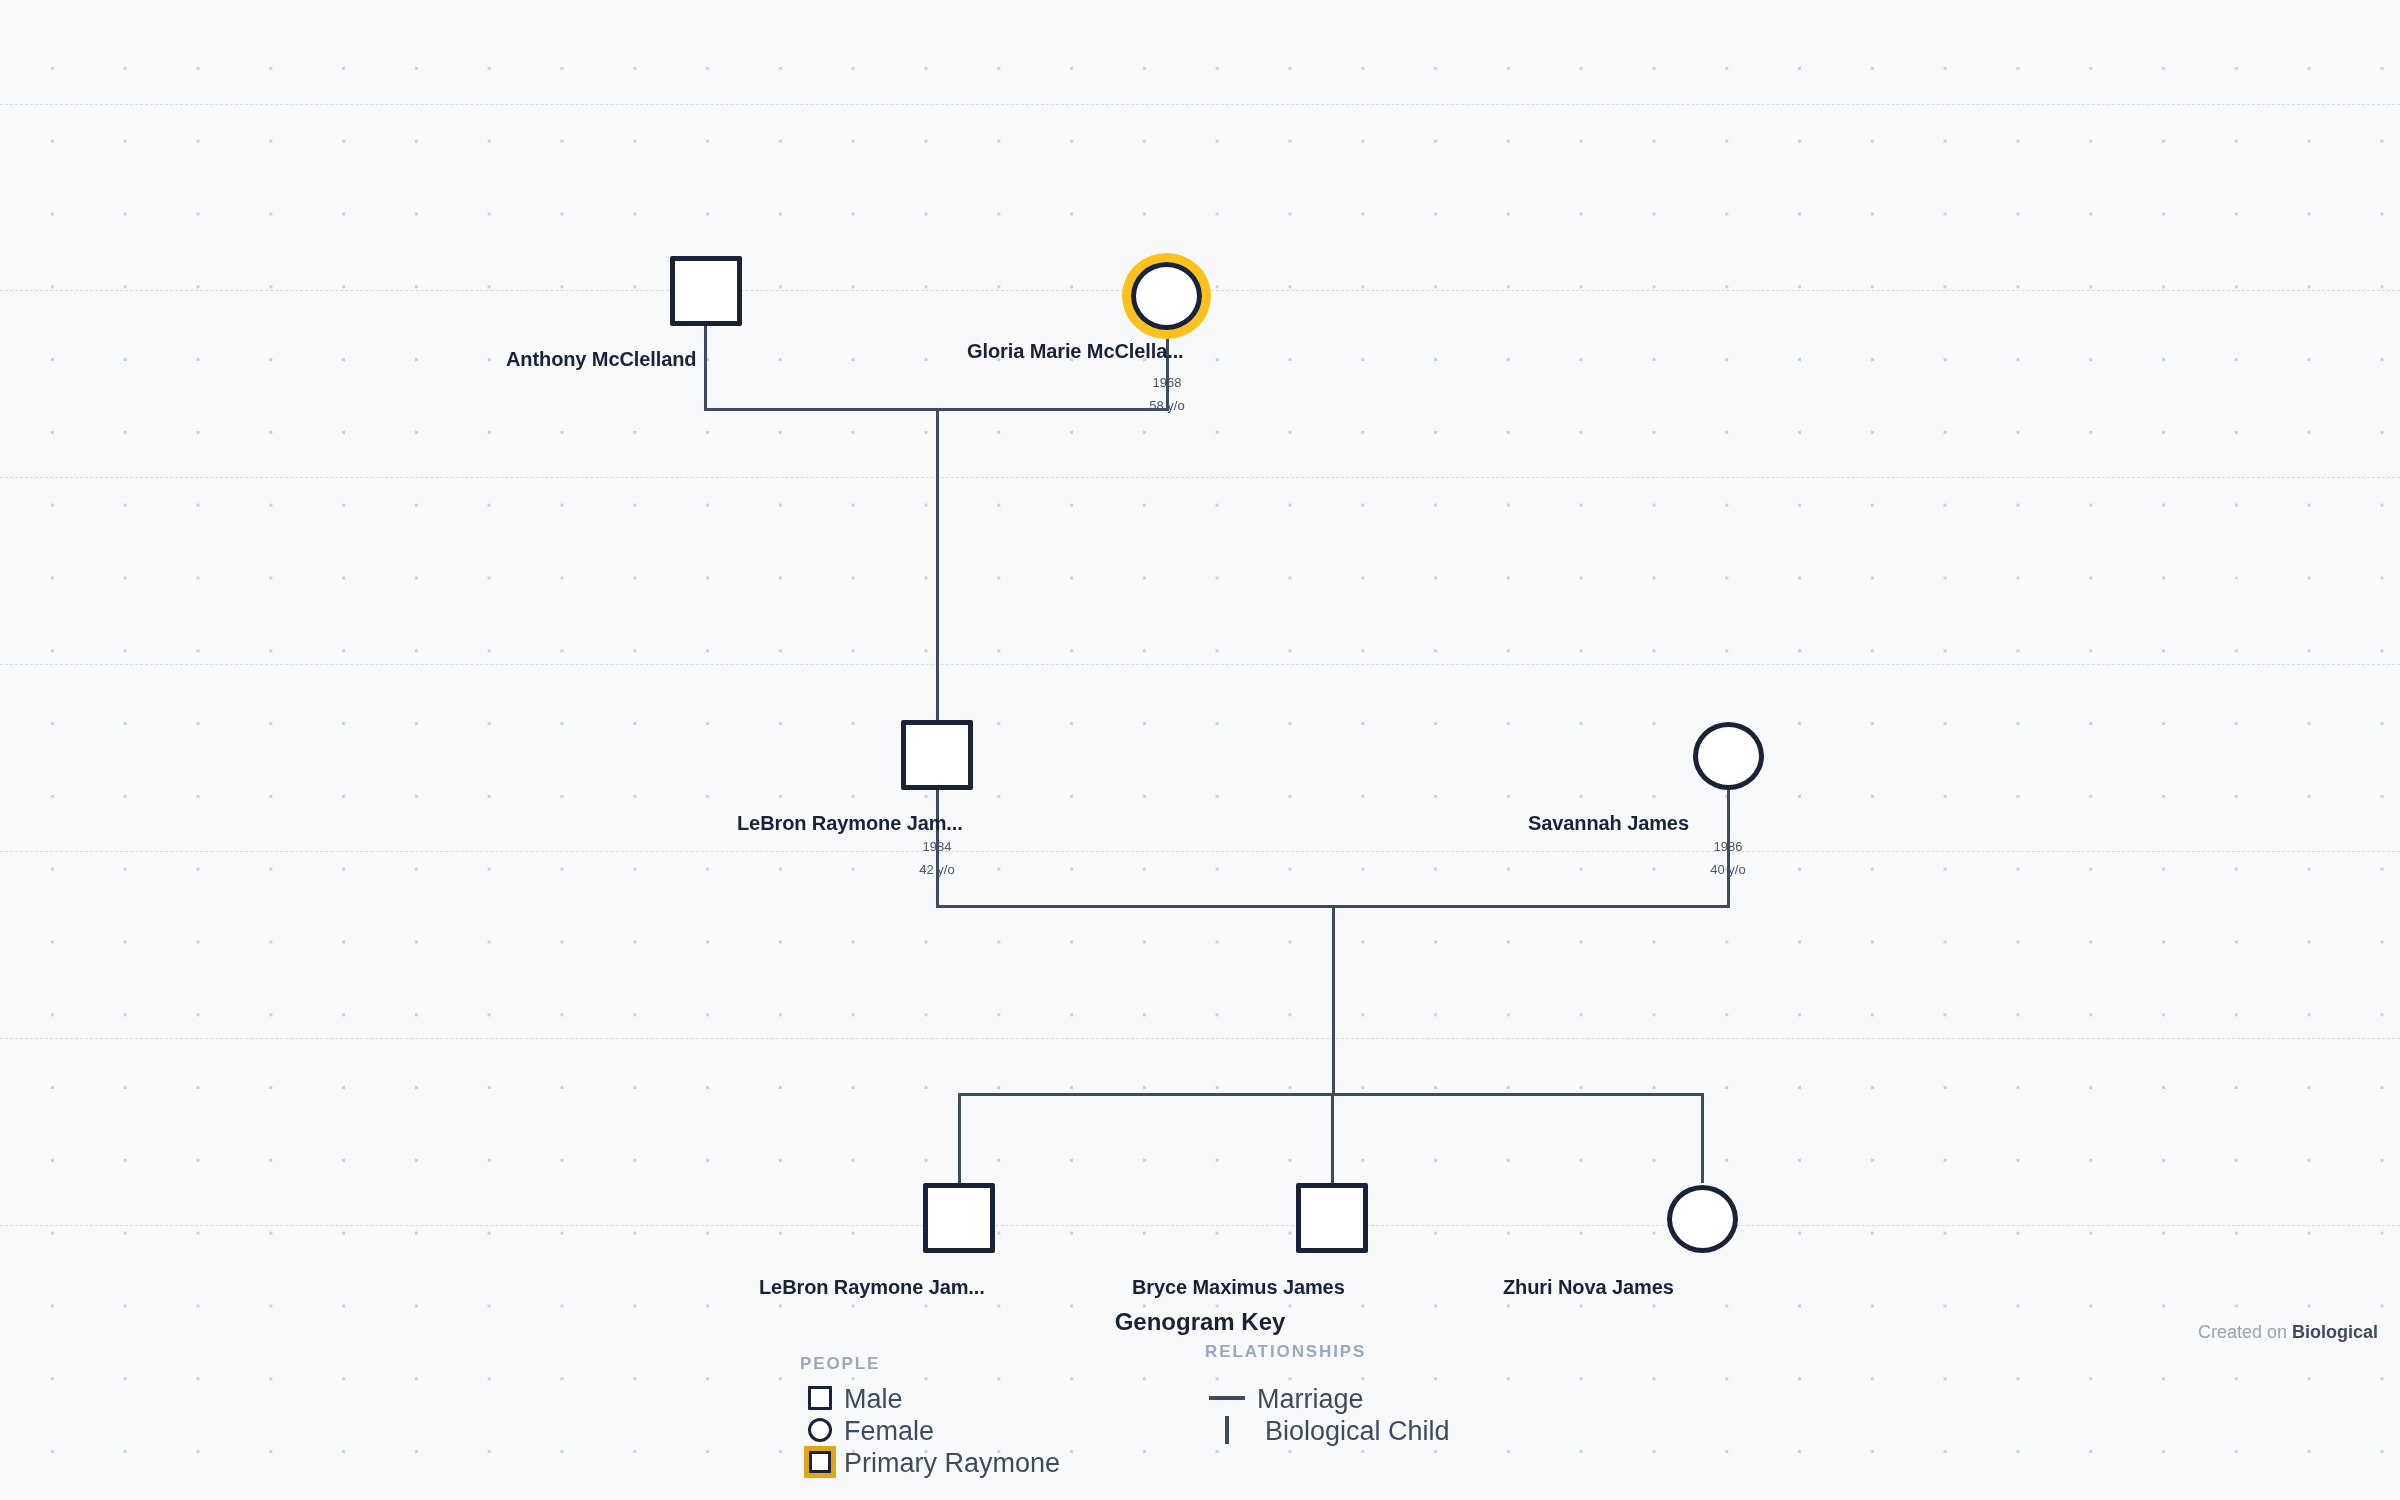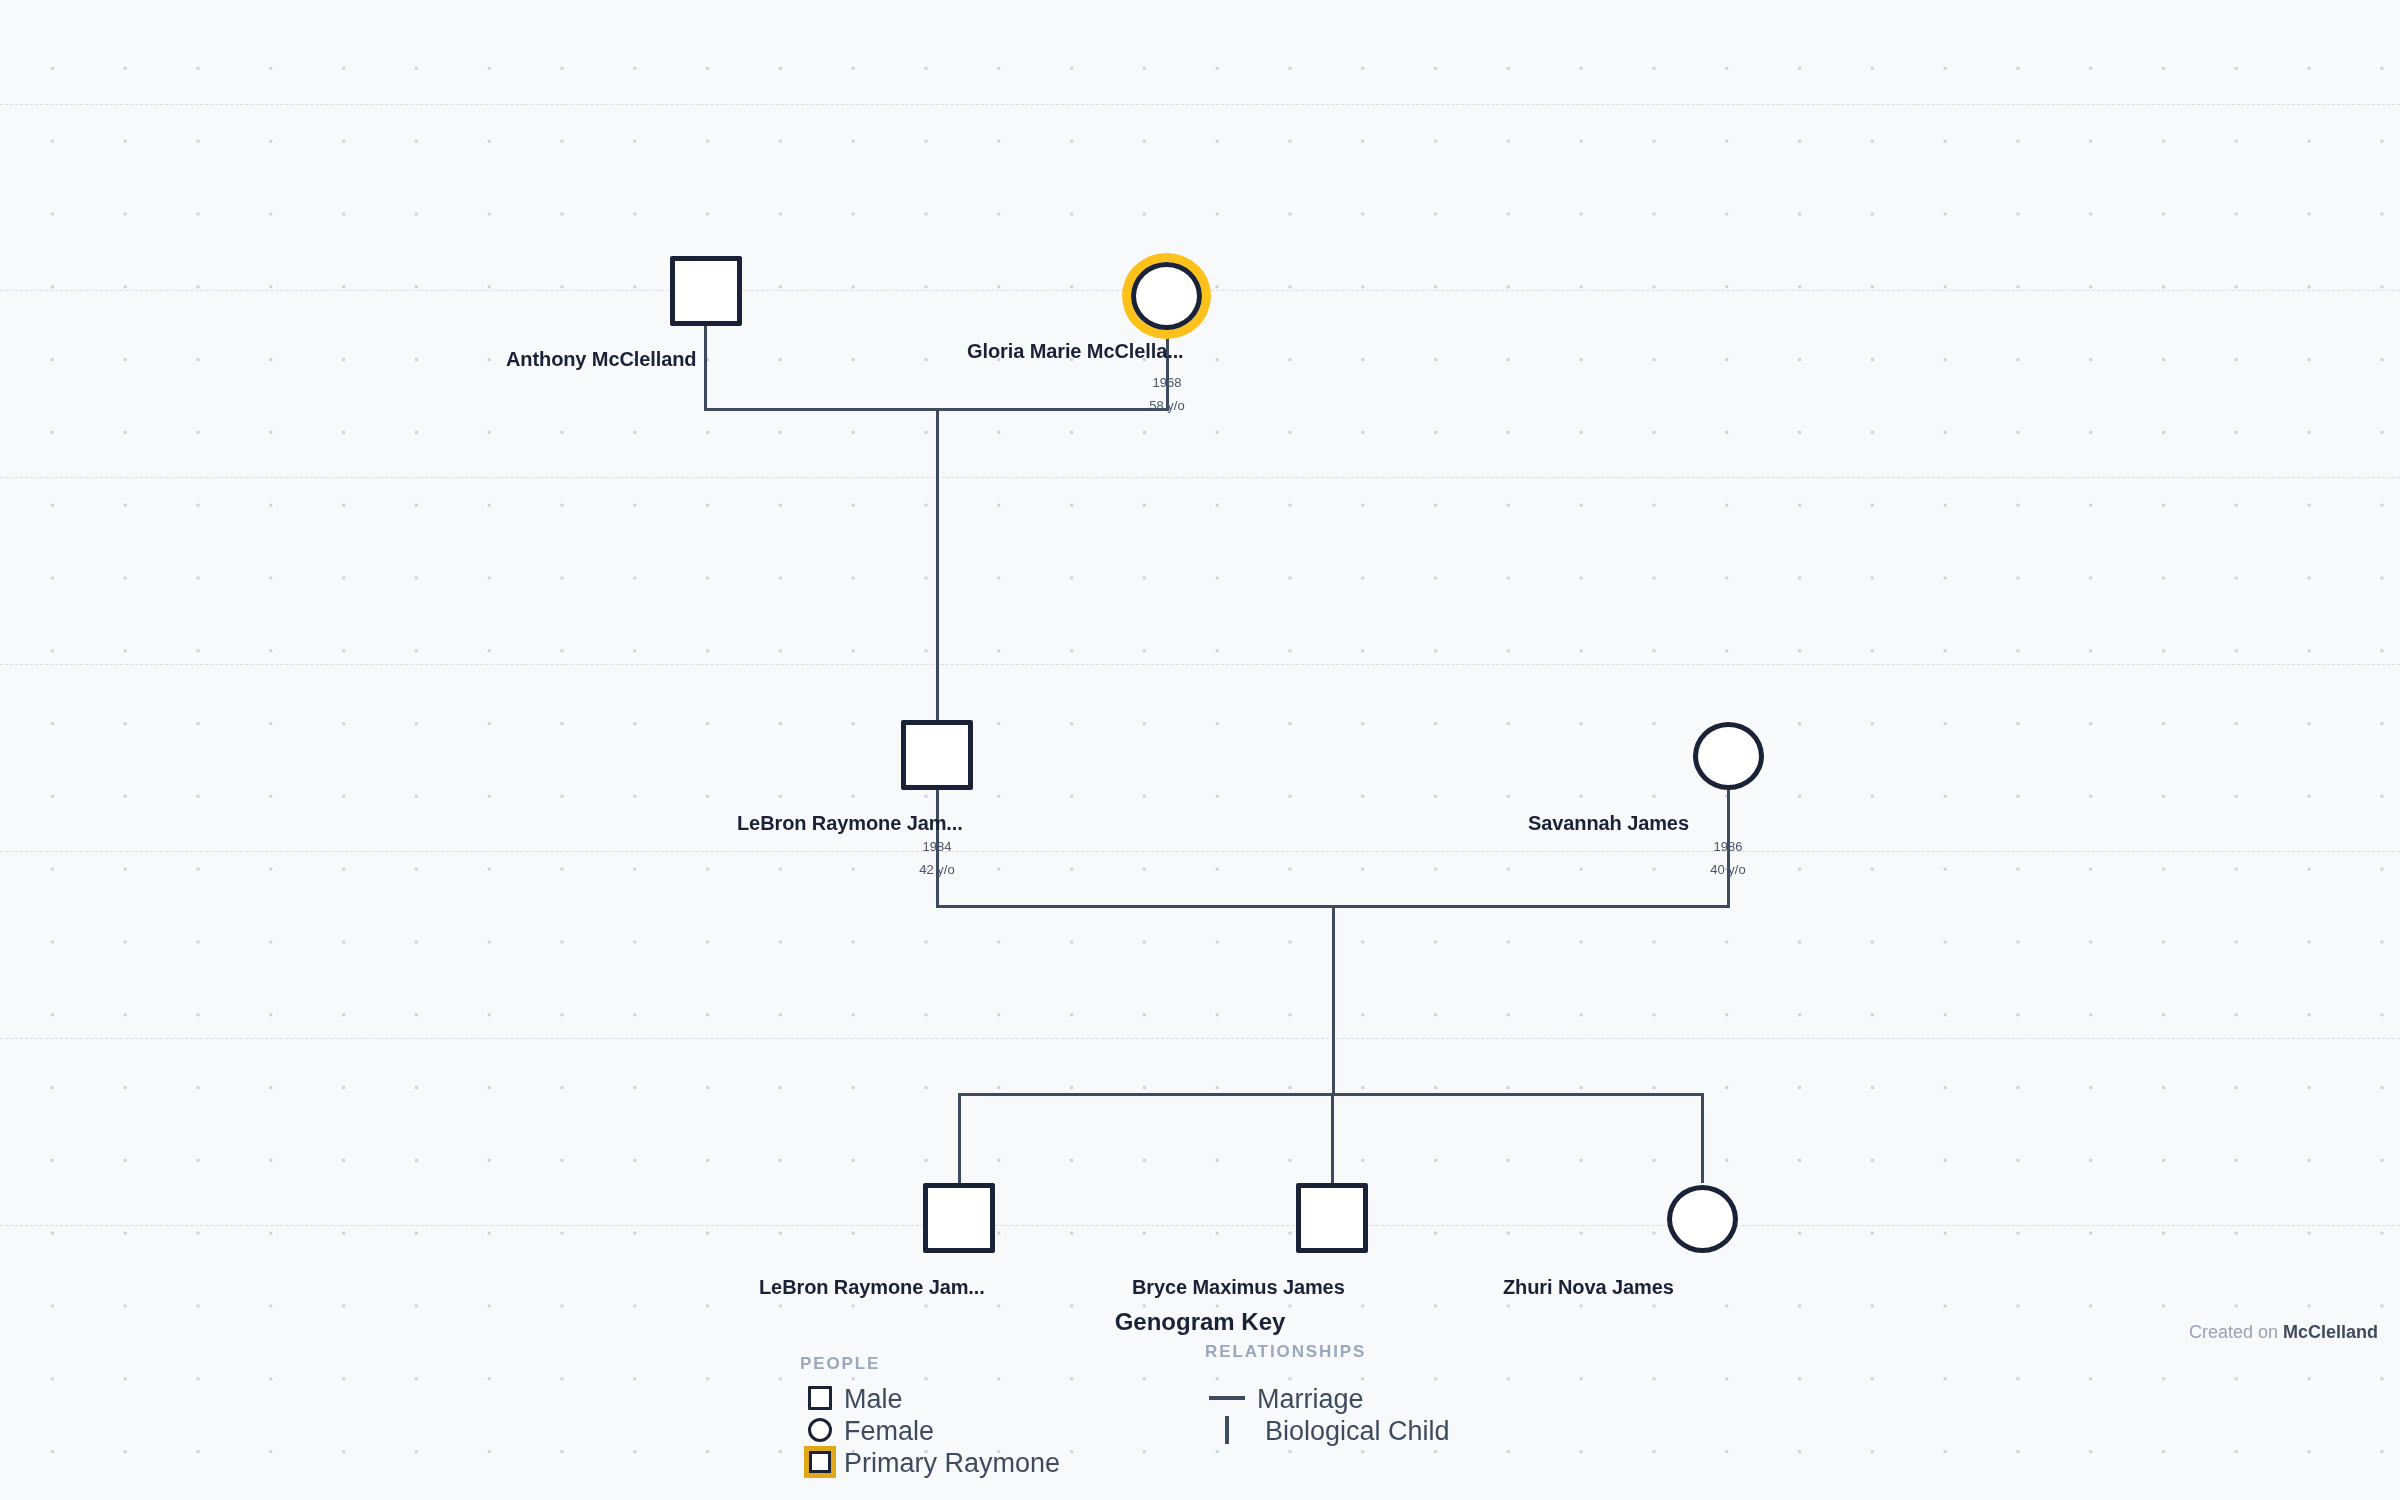--- a/index.html
+++ b/index.html
@@ -215,16 +215,16 @@
       <span class="leg-label" style="left:52px;">Marriage</span>
     </div>
 
     <div class="leg-row" style="left:1205px; top:1414px; width:340px;">
       <span class="ic-child"></span>
       <span class="leg-label" style="left:60px;">Biological Child</span>
     </div>
   </div>
 
   <div id="credit" style="right:22px; top:1322px;">
-    <span>Created on </span><b>McClelland</b>
+    <span>Created on </span><b>Biological</b>
   </div>
 
 </div>
 
 </body></html>

